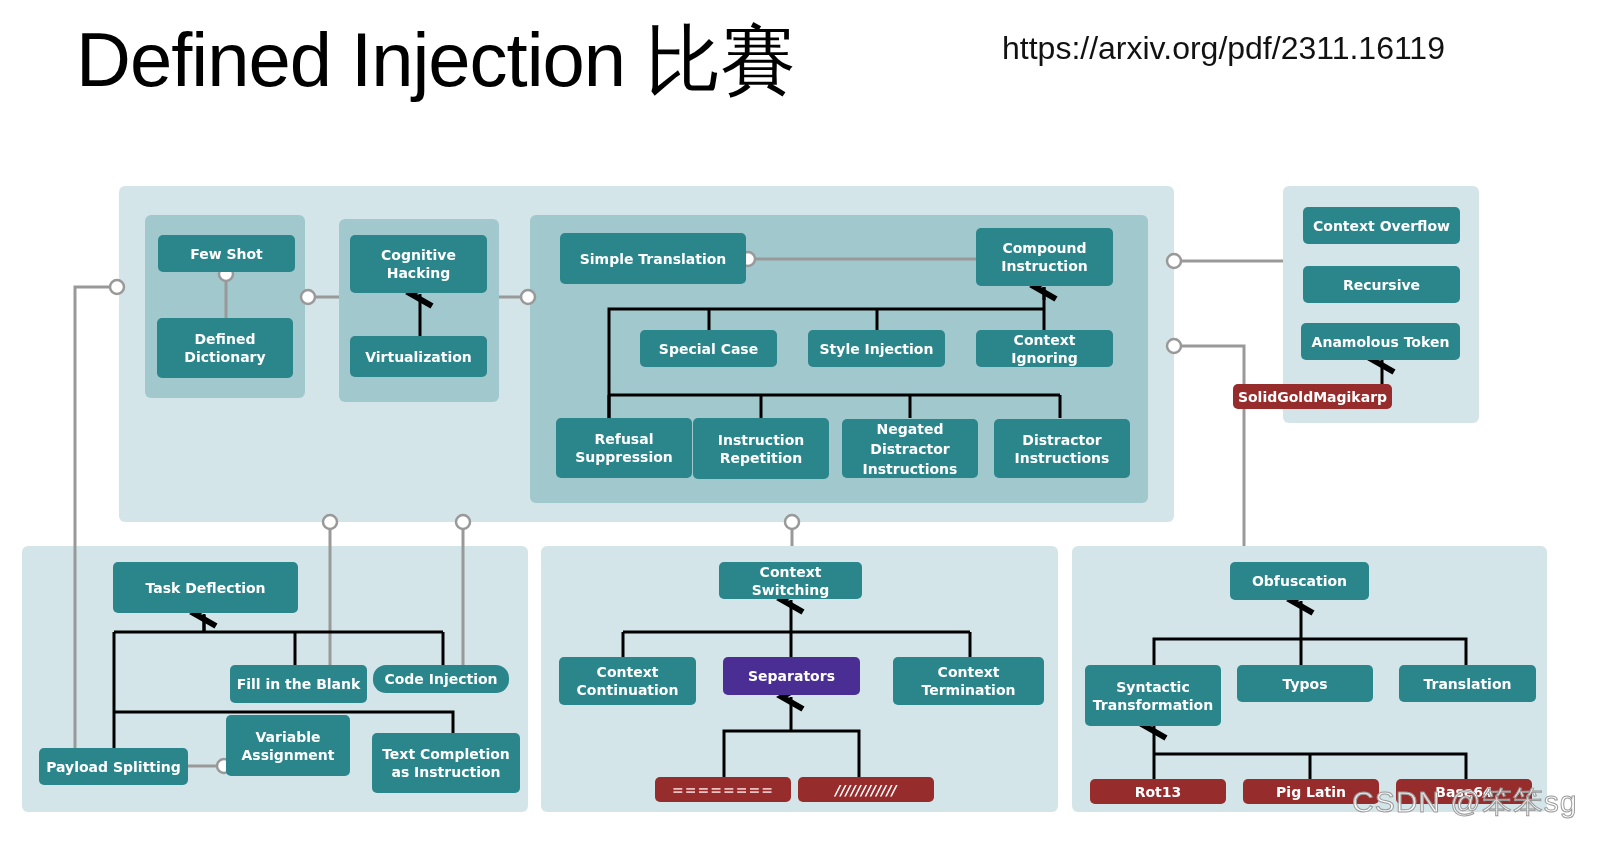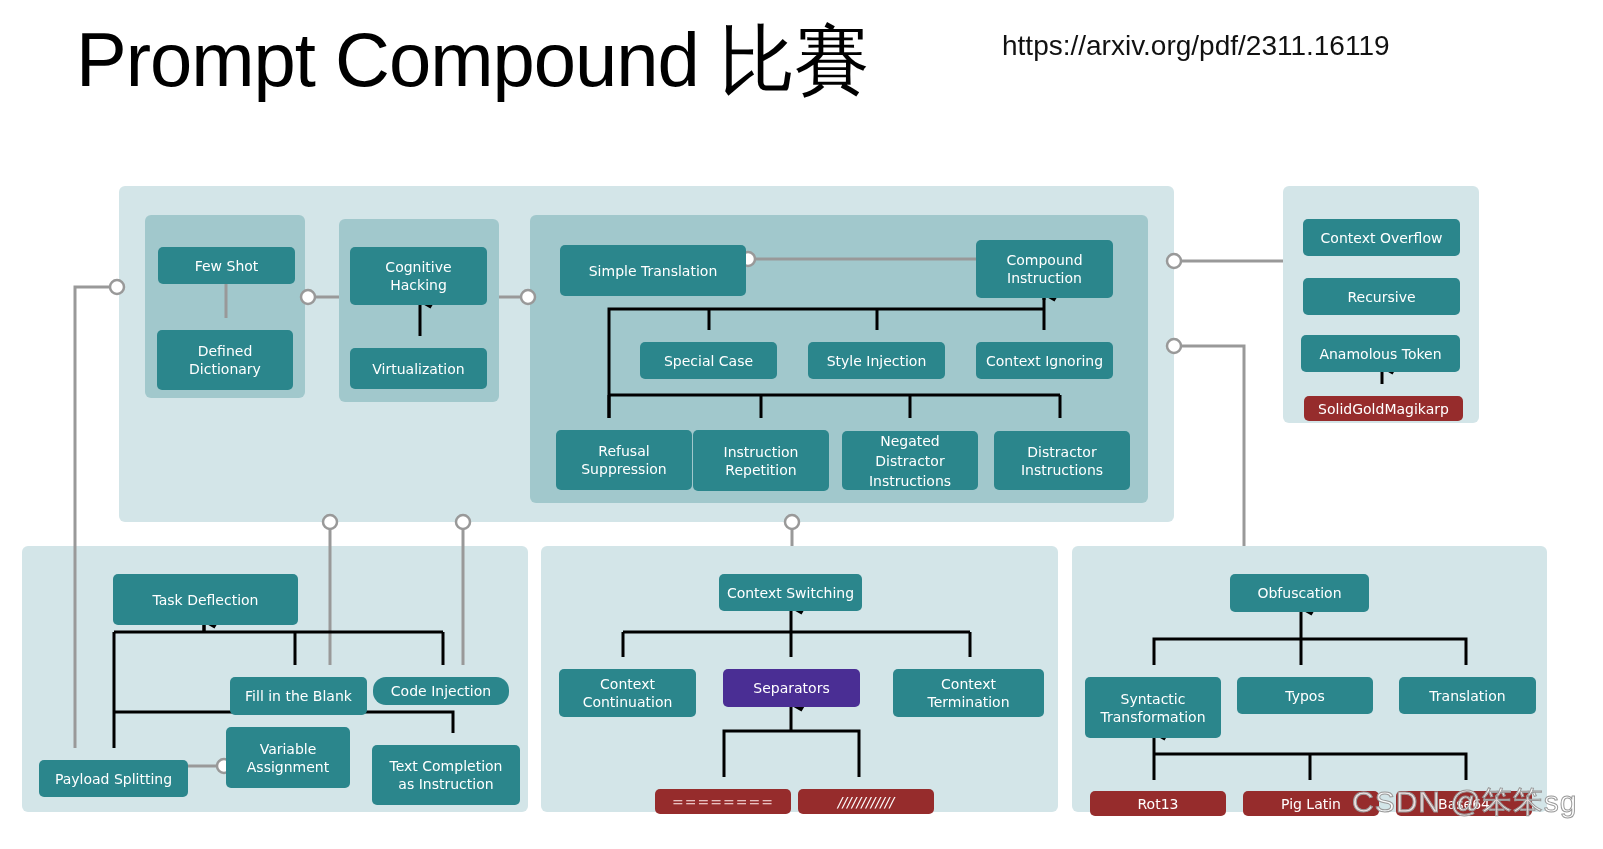--- a/index.html
+++ b/index.html
@@ -1,31 +1,31 @@
 <!DOCTYPE html>
 <html><head>
 <meta charset="utf-8">
 <style>
   html, body { margin:0; padding:0; background:#ffffff; }
   body { width:1603px; height:849px; position:relative; overflow:hidden; font-family:"DejaVu Sans", sans-serif; }
   .title { position:absolute; left:76px; top:22px; font-family:"Liberation Sans", sans-serif; font-size:76px; color:#000; letter-spacing:-1px; line-height:1; }
-  .url { position:absolute; left:1002px; top:30px; font-family:"Liberation Sans", sans-serif; font-size:28px; color:#111; }
+  .url { position:absolute; left:1002px; top:30px; font-family:"Liberation Sans", sans-serif; font-size:32px; color:#111; }
   .panel { position:absolute; background:#d3e5e8; border-radius:6px; }
   .inner { position:absolute; background:#a1c8cc; border-radius:6px; }
-  .node { position:absolute; background:#2b868c; color:#fff; border-radius:5px; display:flex; align-items:center; justify-content:center; text-align:center; font-weight:normal; font-size:14px; line-height:18px; box-sizing:border-box; padding:0 4px; white-space:pre-line;margin-top:12px; }
+  .node { position:absolute; background:#2b868c; color:#fff; border-radius:5px; display:flex; align-items:center; justify-content:center; text-align:center; font-weight:bold; font-size:14px; line-height:18px; box-sizing:border-box; padding:0 4px; white-space:pre-line; }
   .node.small { font-size:14px; line-height:20px; }
   .node.red { background:#962c2c; }
   .node.purple { background:#4a2e94; }
   svg.wires { position:absolute; left:0; top:0; pointer-events:none; }
   .watermark { position:absolute; left:1352px; top:782px; font-family:"Liberation Sans", sans-serif; font-size:30px; color:rgba(255,255,255,0.85); -webkit-text-stroke:1px #999; letter-spacing:1px; }
 </style>
 </head>
 <body>
 
-<div class="title">Prompt Compound 比賽</div>
+<div class="title">Defined Injection 比賽</div>
 <div class="url">https://arxiv.org/pdf/2311.16119</div>
 
 <div class="panel" style="left:119px;top:186px;width:1055px;height:336px;"></div>
 <div class="inner" style="left:145px;top:215px;width:160px;height:183px;"></div>
 <div class="inner" style="left:339px;top:219px;width:160px;height:183px;"></div>
 <div class="inner" style="left:530px;top:215px;width:618px;height:288px;"></div>
 <div class="panel" style="left:1283px;top:186px;width:196px;height:237px;"></div>
 <div class="panel" style="left:22px;top:546px;width:506px;height:266px;"></div>
 <div class="panel" style="left:541px;top:546px;width:517px;height:266px;"></div>
 <div class="panel" style="left:1072px;top:546px;width:475px;height:266px;"></div>
@@ -96,21 +96,21 @@
 Repetition</div>
 <div class="node small" style="left:842px;top:419px;width:136px;height:59px;">Negated
 Distractor
 Instructions</div>
 <div class="node" style="left:994px;top:419px;width:136px;height:59px;">Distractor
 Instructions</div>
 
 <div class="node" style="left:1303px;top:207px;width:157px;height:37px;">Context Overflow</div>
 <div class="node" style="left:1303px;top:266px;width:157px;height:37px;">Recursive</div>
 <div class="node" style="left:1301px;top:323px;width:159px;height:37px;">Anamolous Token</div>
-<div class="node red" style="left:1304px;top:384px;width:159px;height:25px;">SolidGoldMagikarp</div>
+<div class="node red" style="left:1233px;top:384px;width:159px;height:25px;">SolidGoldMagikarp</div>
 
 <div class="node" style="left:113px;top:562px;width:185px;height:51px;">Task Deflection</div>
 <div class="node" style="left:230px;top:665px;width:137px;height:38px;">Fill in the Blank</div>
 <div class="node" style="left:373px;top:665px;width:136px;height:28px;border-radius:13px;">Code Injection</div>
 <div class="node" style="left:39px;top:748px;width:149px;height:37px;">Payload Splitting</div>
 <div class="node" style="left:226px;top:715px;width:124px;height:61px;">Variable
 Assignment</div>
 <div class="node" style="left:372px;top:733px;width:148px;height:60px;">Text Completion
 as Instruction</div>
 

